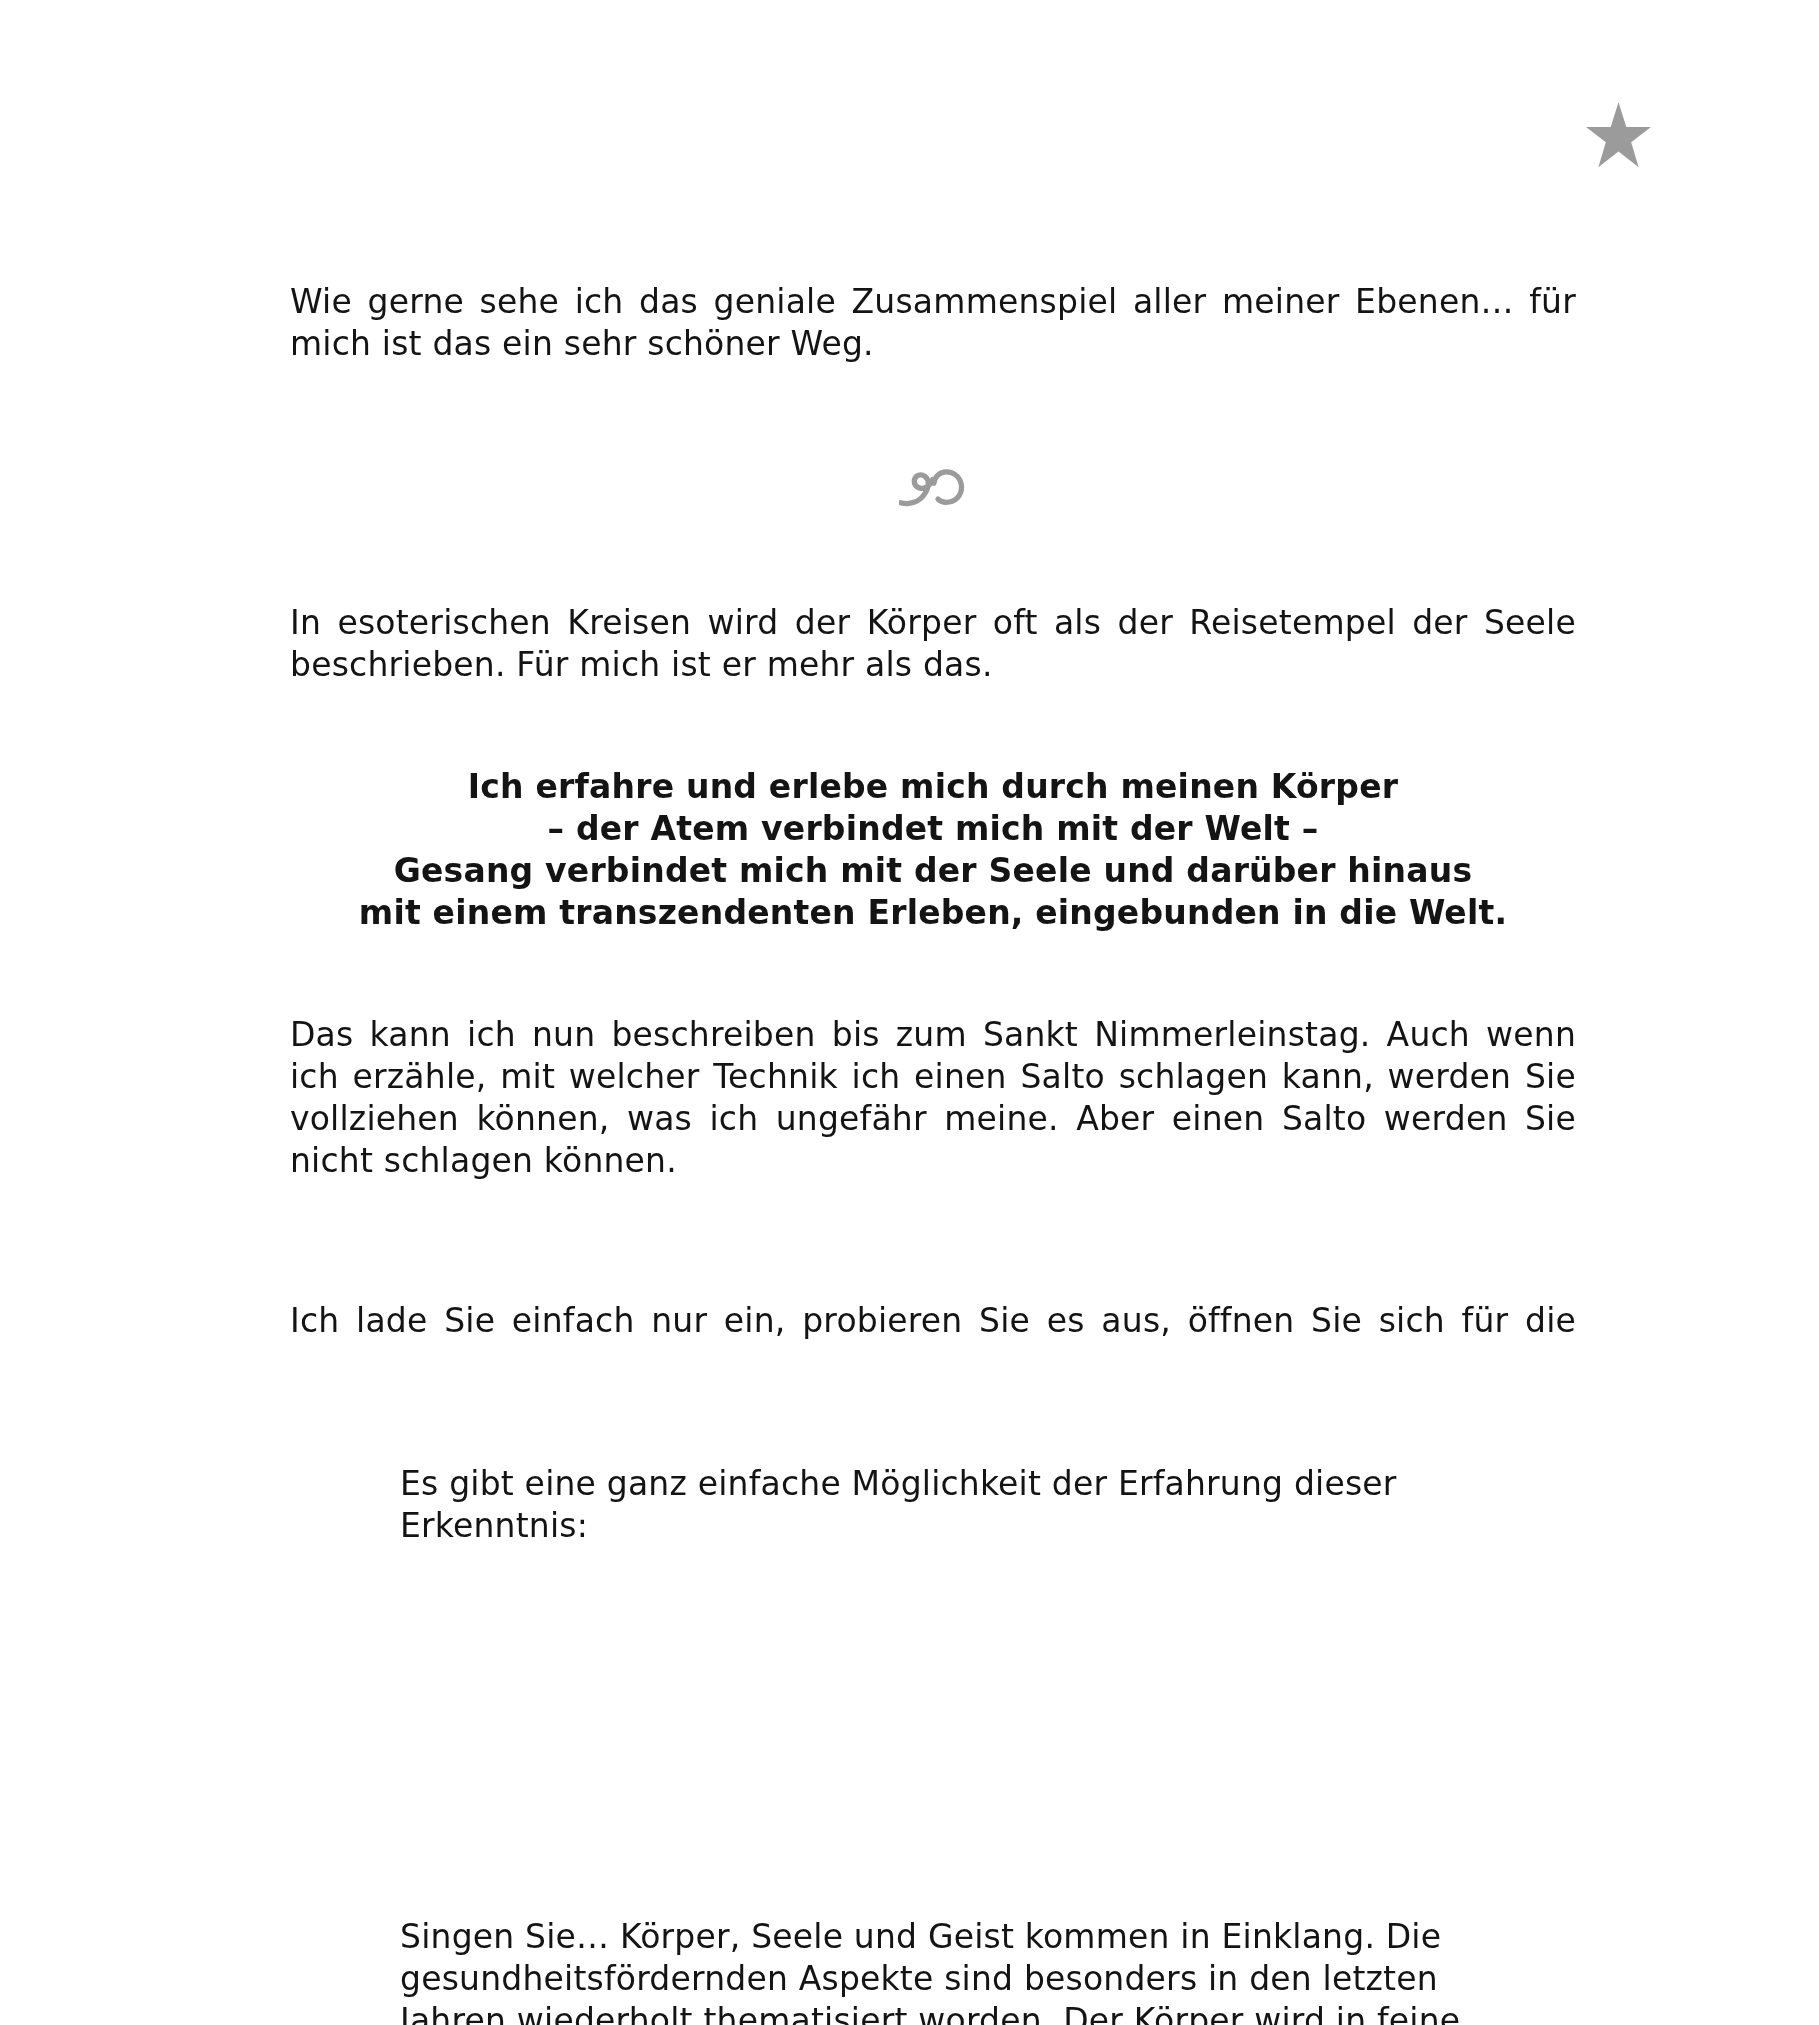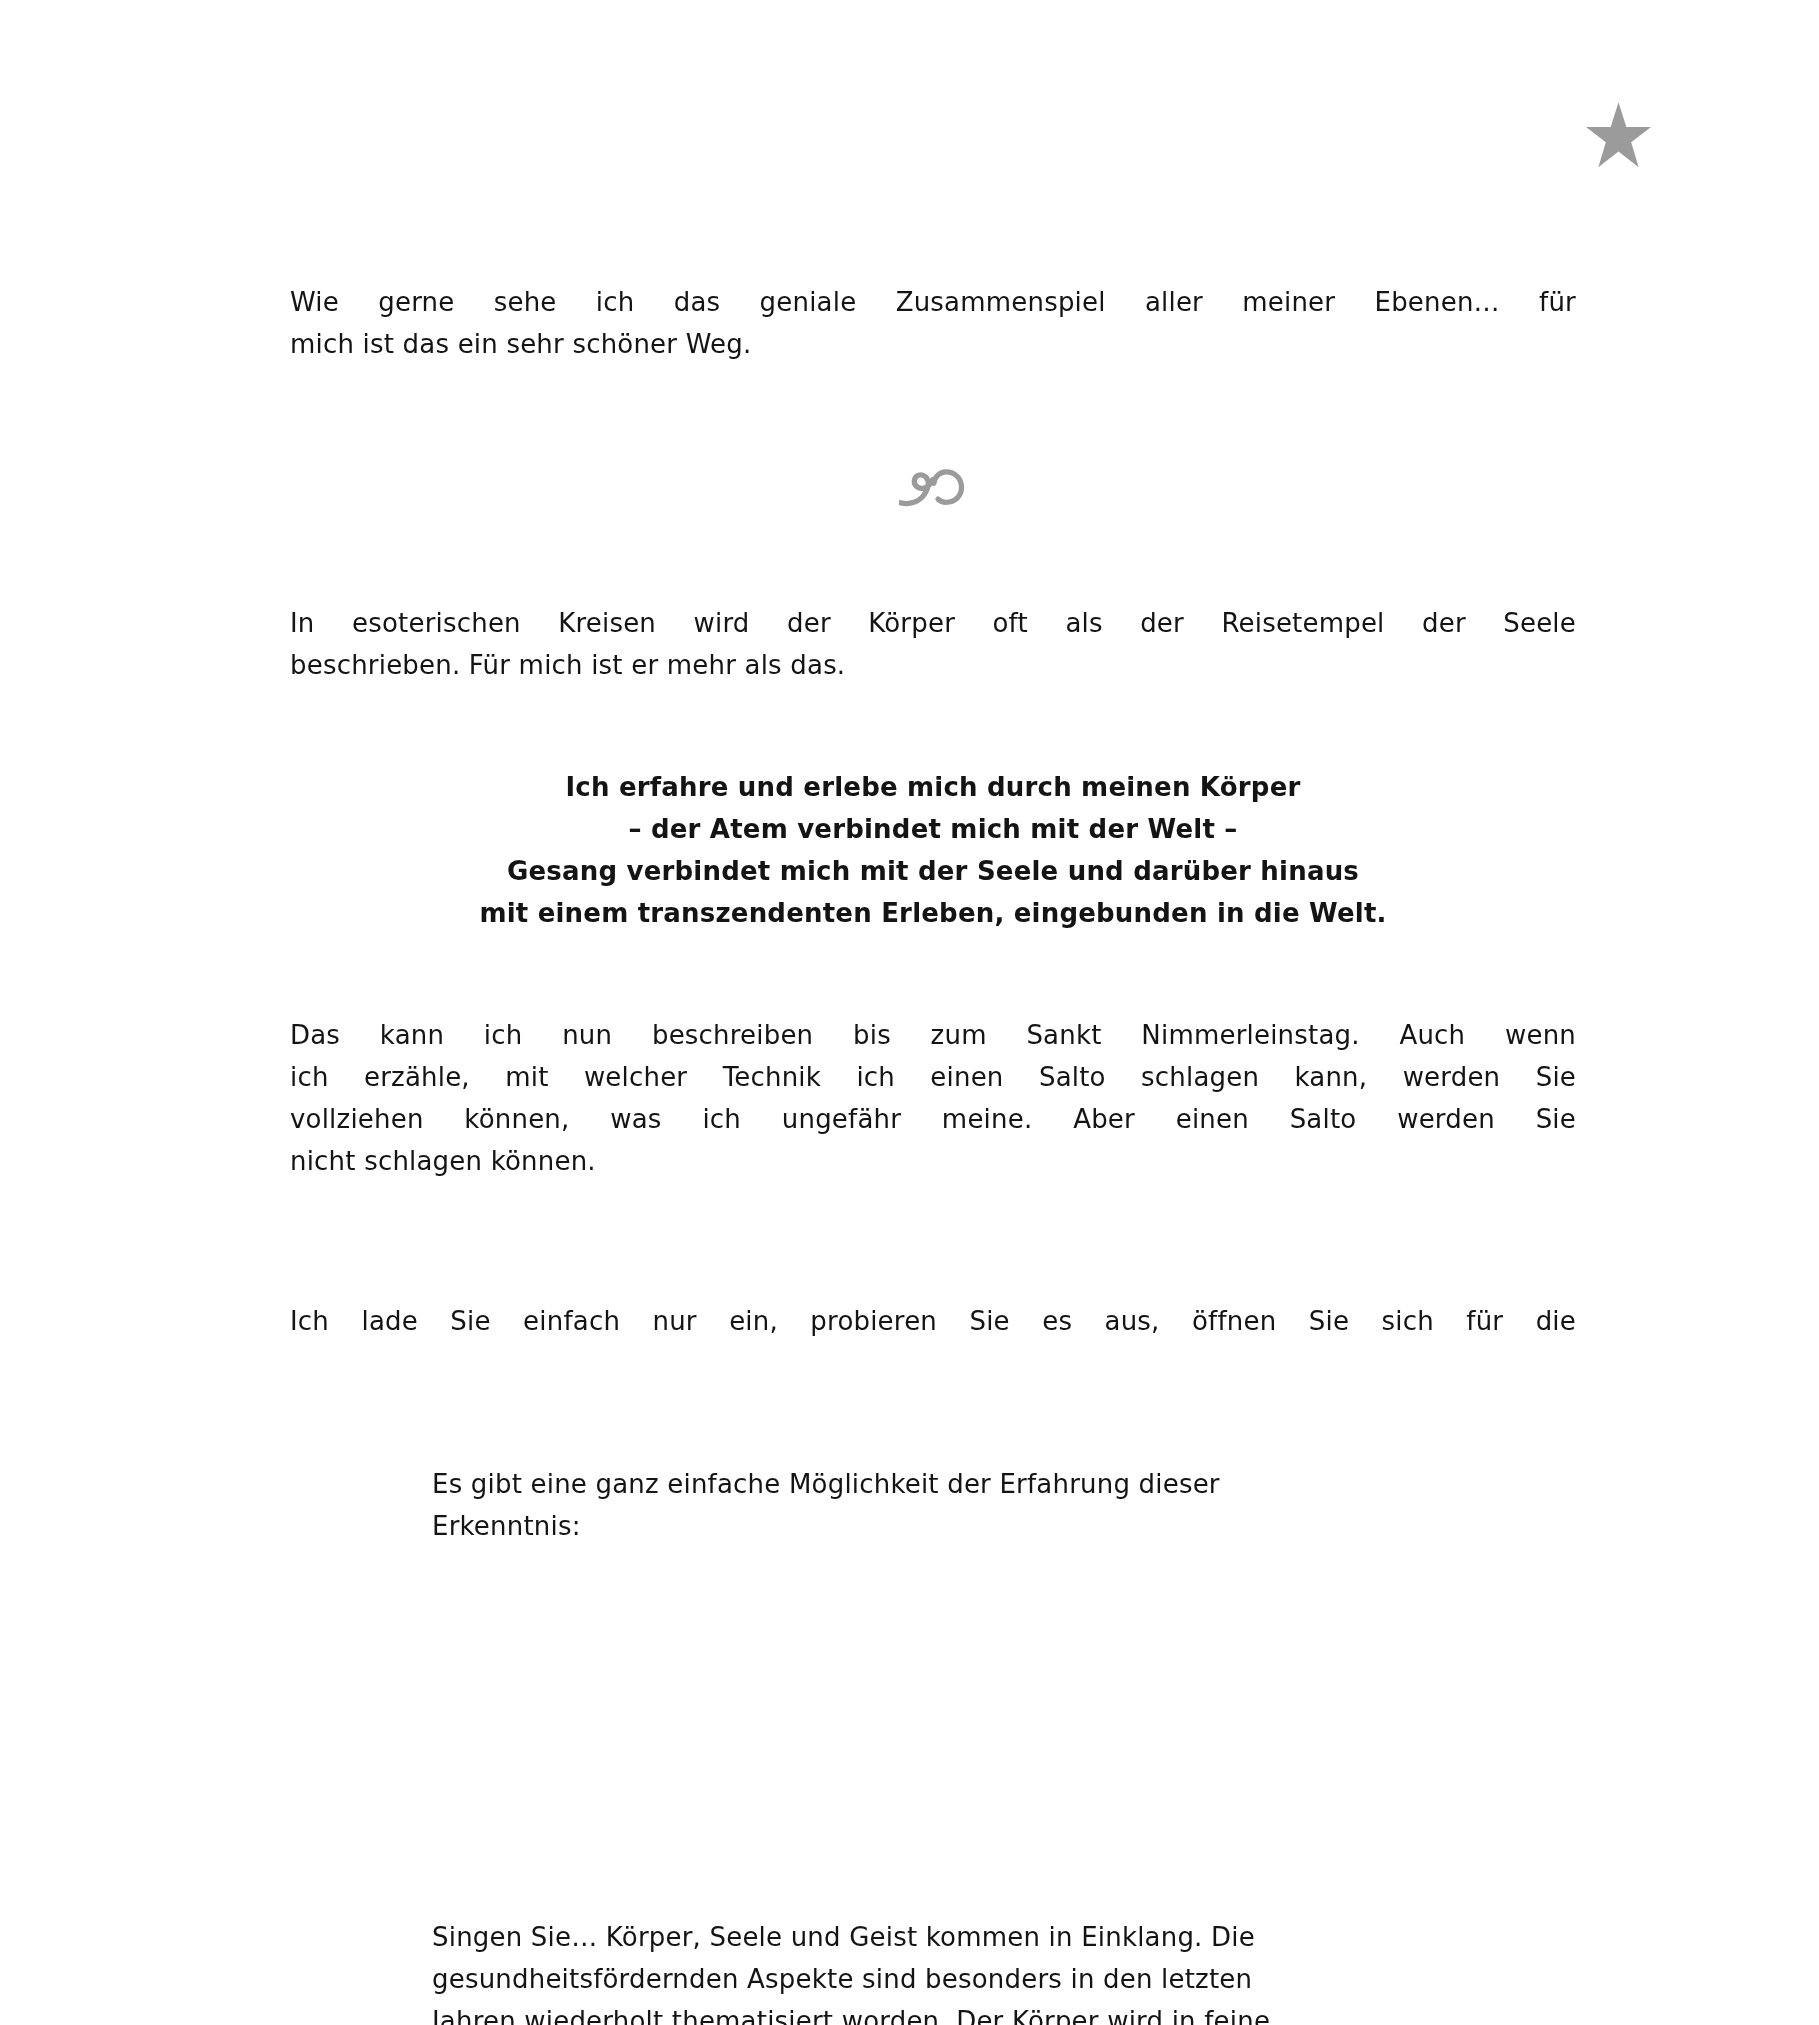--- a/index.html
+++ b/index.html
@@ -7,32 +7,32 @@
     position:relative;
     width:1819px; height:2582px;
     background:#ffffff;
     font-family:"DejaVu Sans","Liberation Sans",sans-serif;
     color:#141414;
     overflow:hidden;
   }
   .block {
     position:absolute;
     left:290px; width:1286px;
-    font-size:26px;
+    font-size:33px;
     line-height:42px;
     letter-spacing:0.2px;
   }
   .block .line { white-space:nowrap; }
   .block .line.just {
     white-space:normal;
     text-align:justify;
     text-align-last:justify;
     text-justify:inter-word;
   }
-  .indent { left:432px; width:1166px; }
+  .indent { left:400px; width:1166px; }
   .quote  { font-weight:bold; text-align:center; }
   .quote .line { white-space:nowrap;text-align:center; }
   .star {
     position:absolute;
     left:1586px; top:100px;
     width:65px; height:72px;
   }
   .ornament {
     position:absolute;
     left:899px; top:466px;

